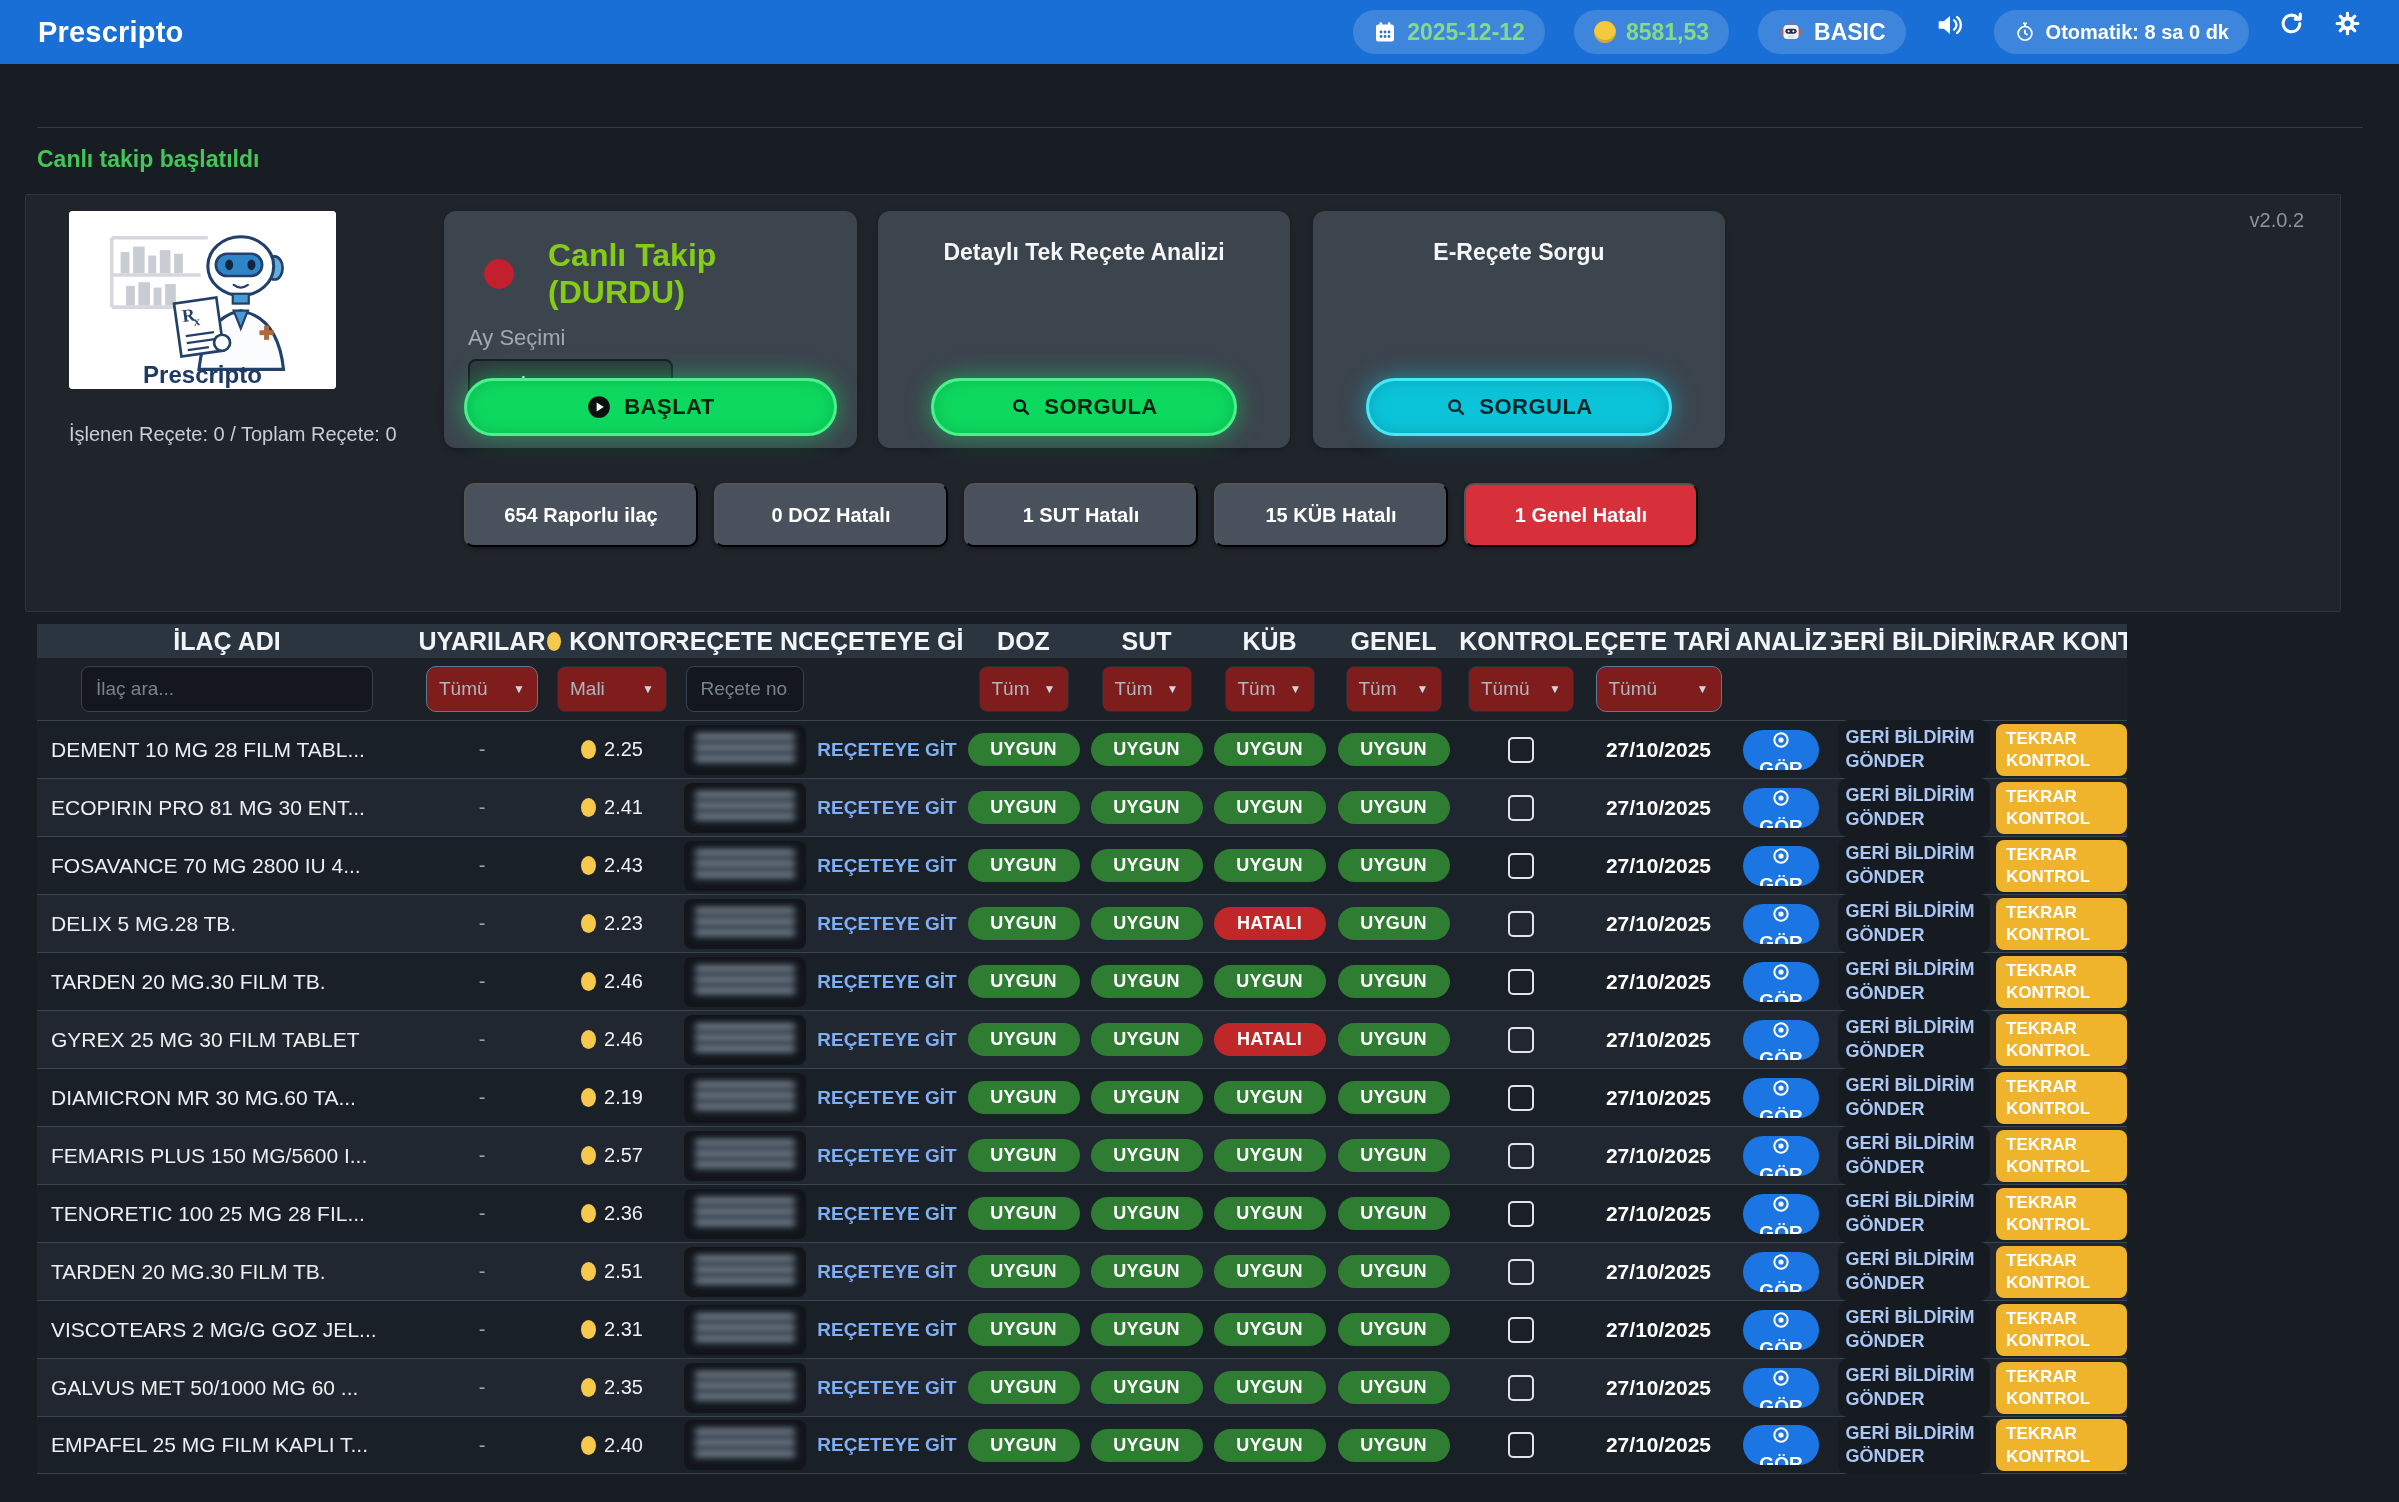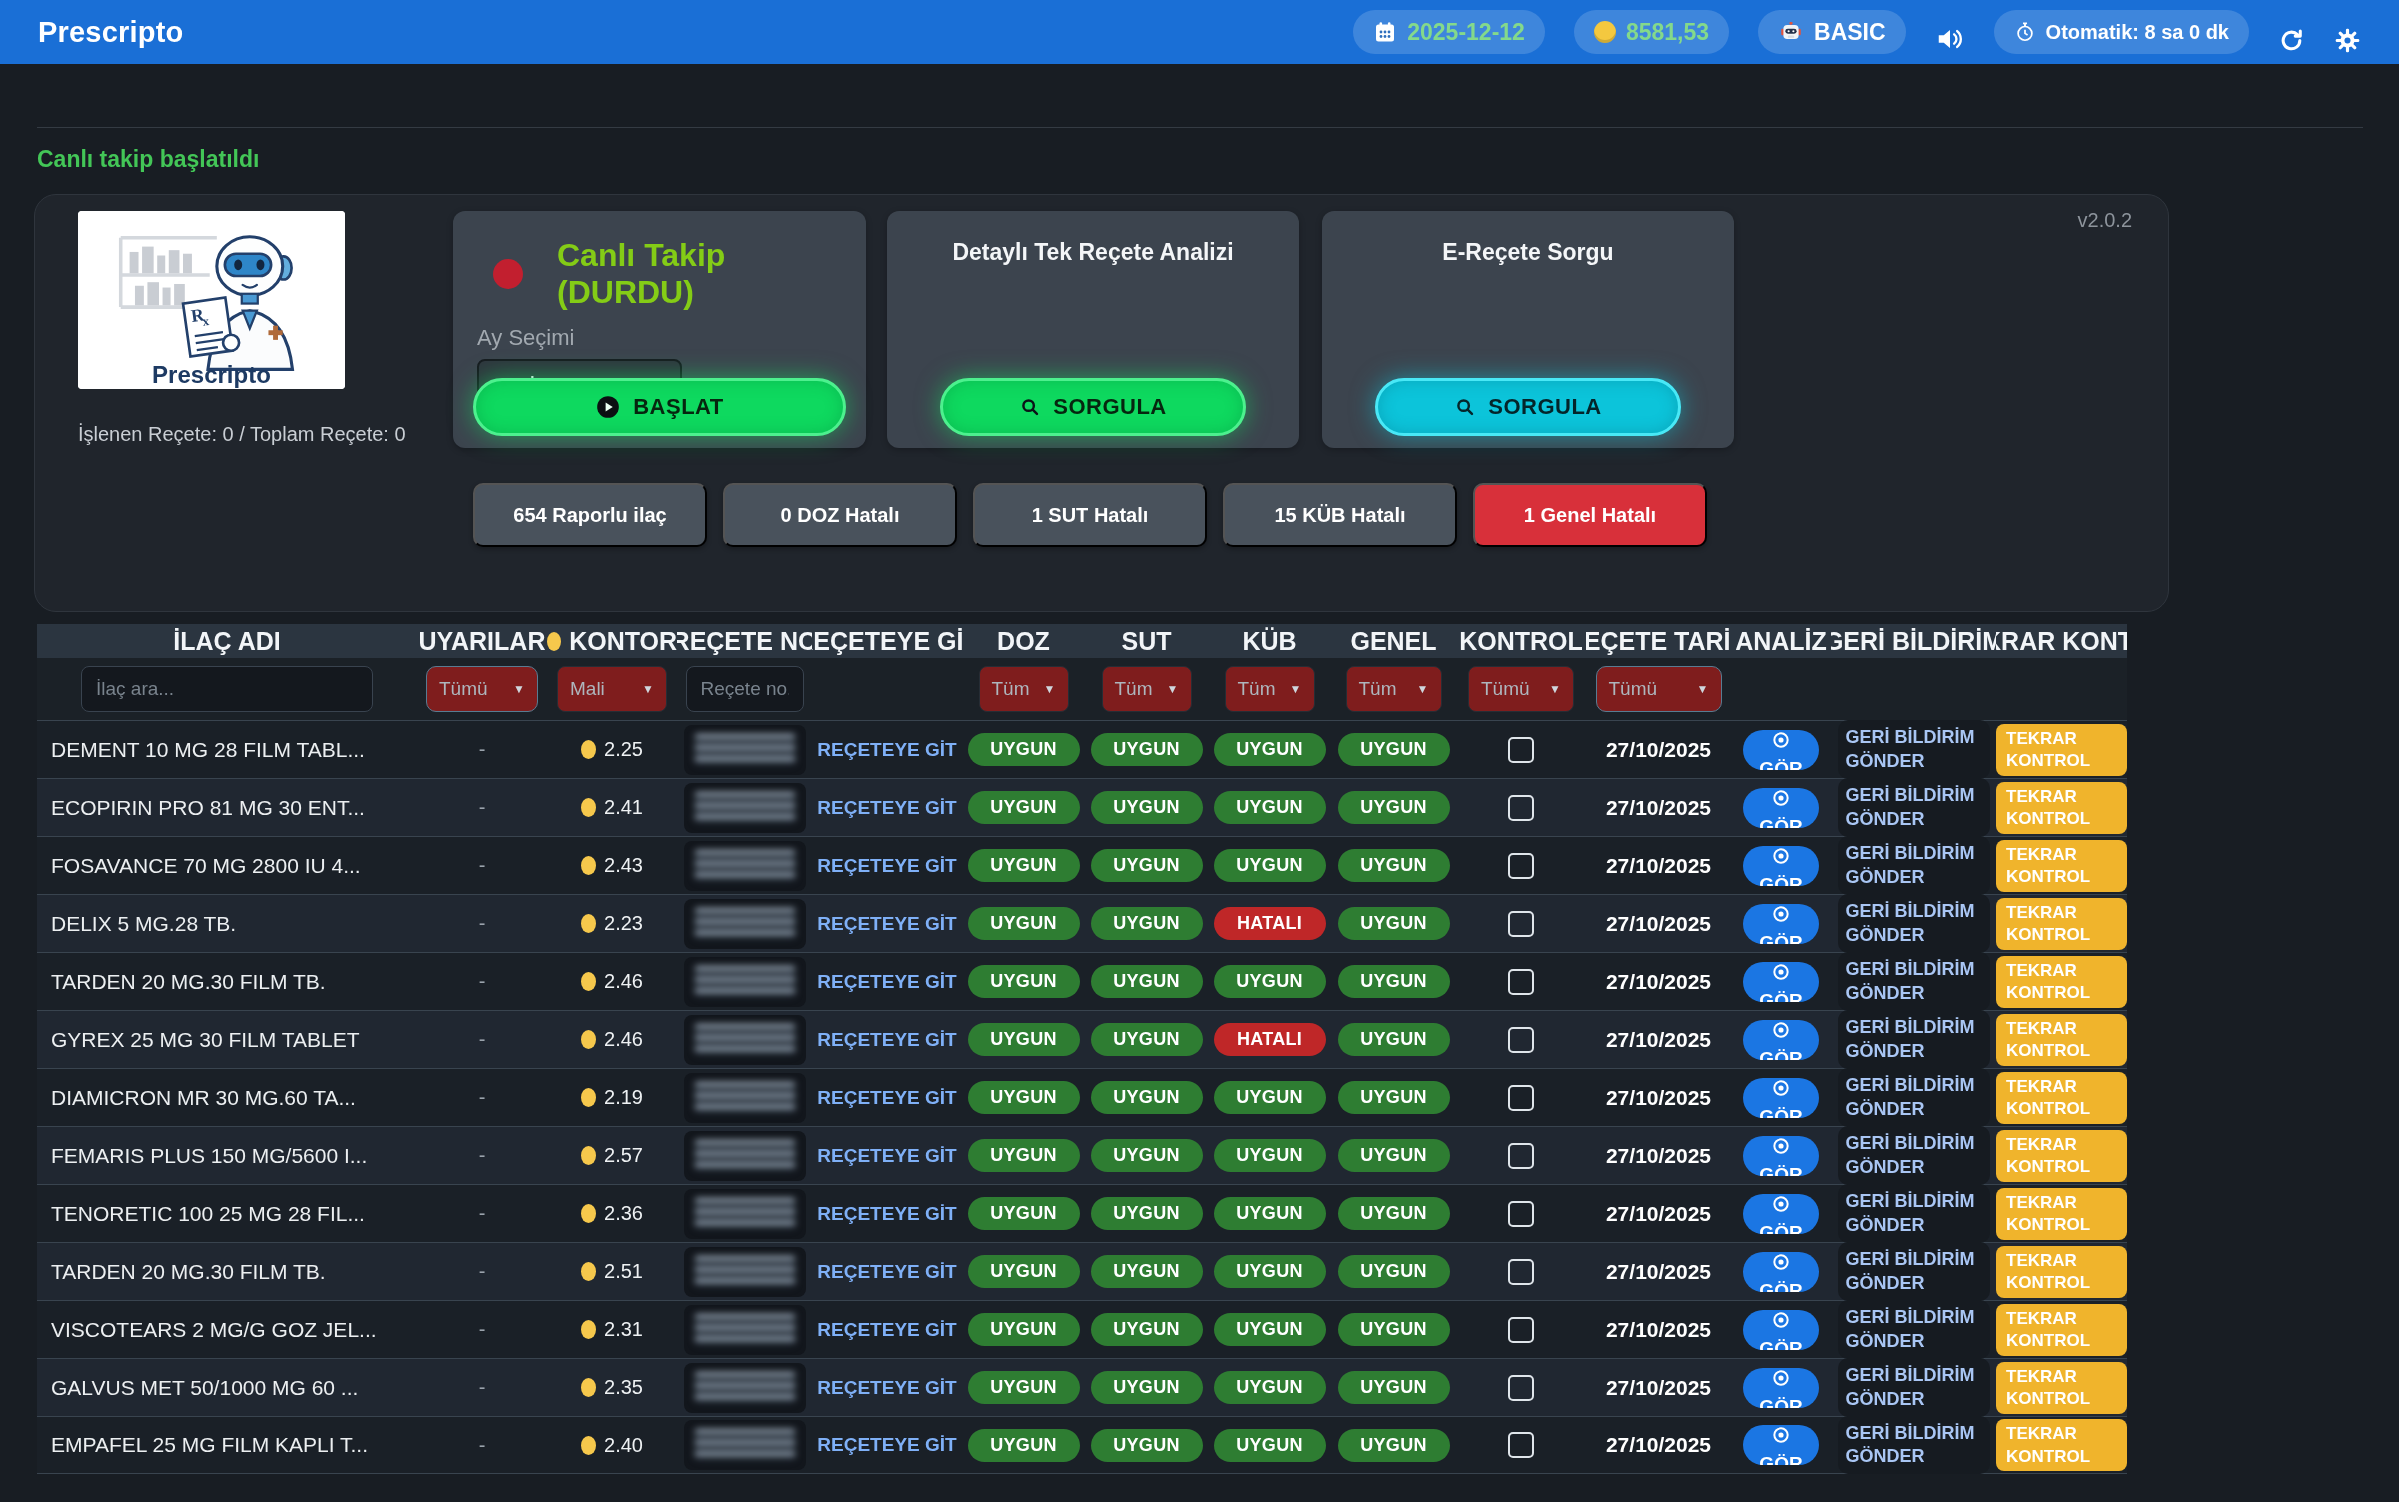--- a/index.html
+++ b/index.html
@@ -3,35 +3,35 @@
 <meta charset="utf-8">
 <style>
   * { box-sizing: border-box; margin: 0; padding: 0; }
   body { background:#101318; font-family:"Liberation Sans", sans-serif; }
   .app { position:relative; width:2399px; height:1502px; background:#181d23; overflow:hidden; }
 
   
   .navbar { position:absolute; top:0; left:0; width:2399px; height:64px; background:#1a6fd6;
             display:flex; align-items:center; justify-content:space-between; padding:0 38px; }
   .brand { color:#fff; font-size:29px; font-weight:bold; letter-spacing:.2px; }
-  .nav-right { display:flex; align-items:flex-end; gap:29px; }
+  .nav-right { display:flex; align-items:flex-start; gap:29px; }
   .nav-pill { display:flex; align-items:center; gap:10px; background:rgba(255,255,255,.16);
               border-radius:22px; height:44px; padding:0 20px; }
   .nav-pill .green-text { color:#84d98b; font-size:23px; font-weight:bold; }
   .nav-pill .white-text { color:#ffffff; font-size:23px; font-weight:bold; }
   .coin { width:22px; height:22px; border-radius:50%; background:#f4c country; background:#f4c83f; box-shadow:inset 0 -3px 0 rgba(0,0,0,.15); }
   .icon-btn { display:flex; align-items:center; justify-content:center; }
 
   
   .top-divider { position:absolute; left:37px; top:127px; width:2326px; height:1px; background:#343b43; }
   .banner { position:absolute; left:37px; top:146px; color:#43c657; font-size:23px; font-weight:bold; }
 
   
-  .panel { position:absolute; left:34px; top:194px; width:2135px; height:418px;
-           background:#20252c; border:1px solid #2f353d; border-radius:22px; }
+  .panel { position:absolute; left:25px; top:194px; width:2316px; height:418px;
+           background:#20252c; border:1px solid #2f353d; border-radius:2px; }
   .version { position:absolute; right:36px; top:14px; color:#8d949c; font-size:20px; }
 
   .logo-card { position:absolute; left:43px; top:16px; width:267px; height:178px; background:#ffffff;
                border-radius:4px; overflow:hidden; }
   .processed { position:absolute; left:43px; top:228px; color:#c9ced4; font-size:20px; }
 
   .card { position:absolute; top:16px; height:237px; background:#3c444e; border-radius:12px;
           box-shadow:0 2px 6px rgba(0,0,0,.25); }
   .card1 { left:418px; width:413px; }
   .card2 { left:852px; width:412px; }

